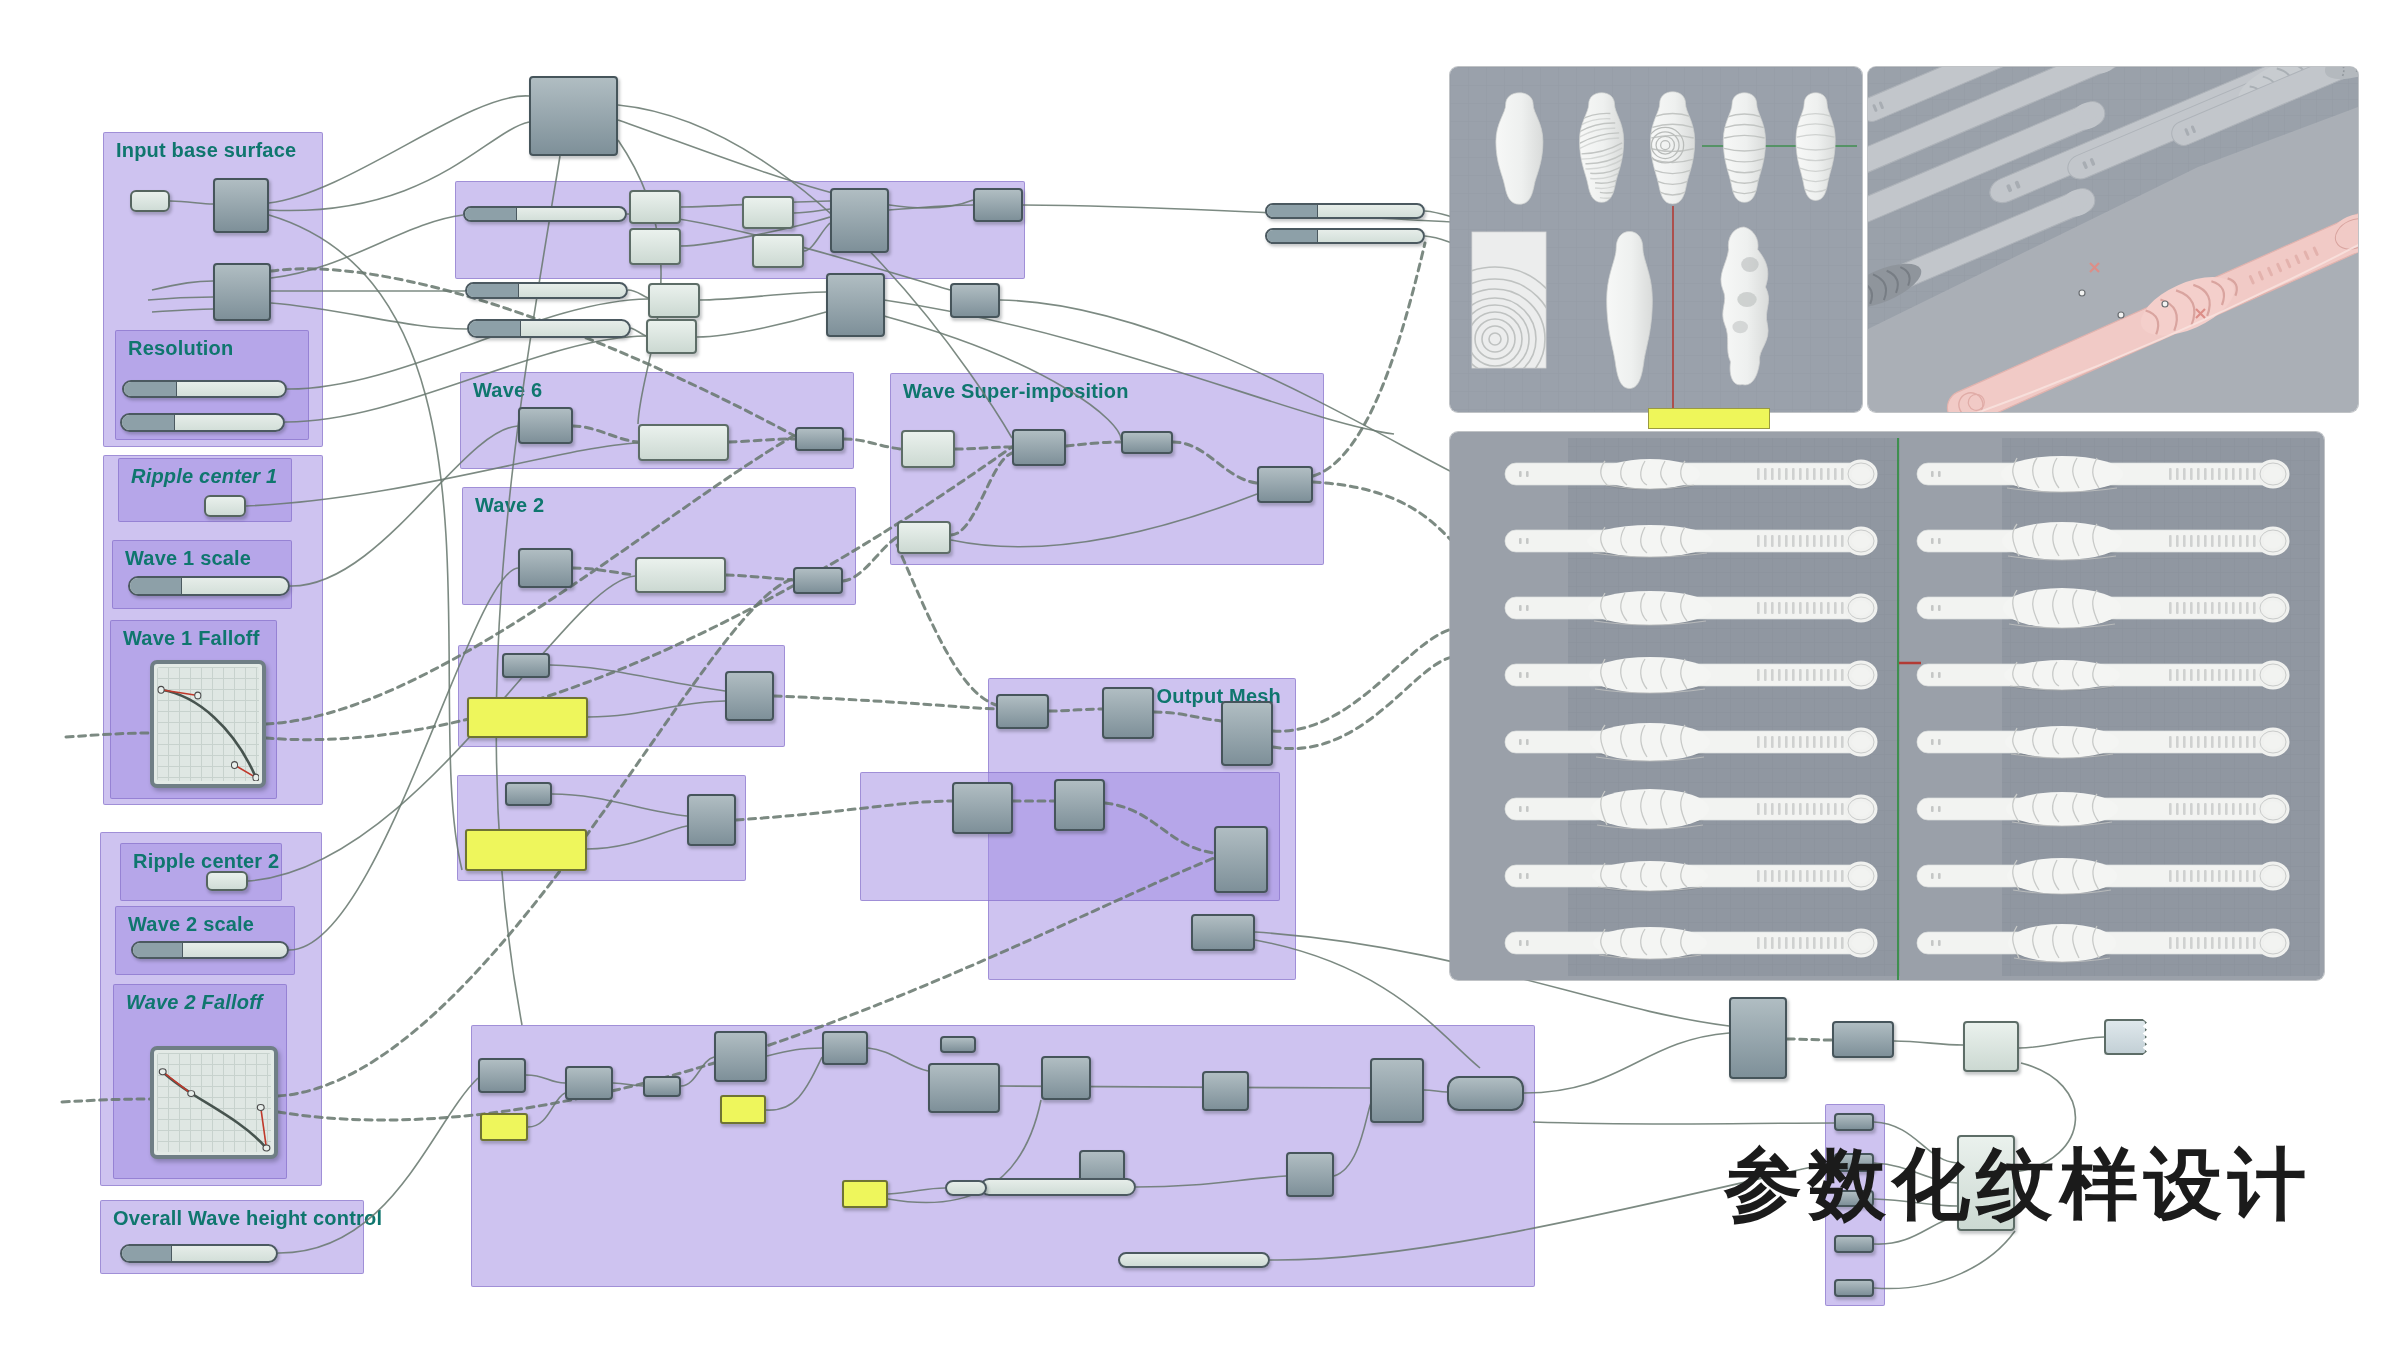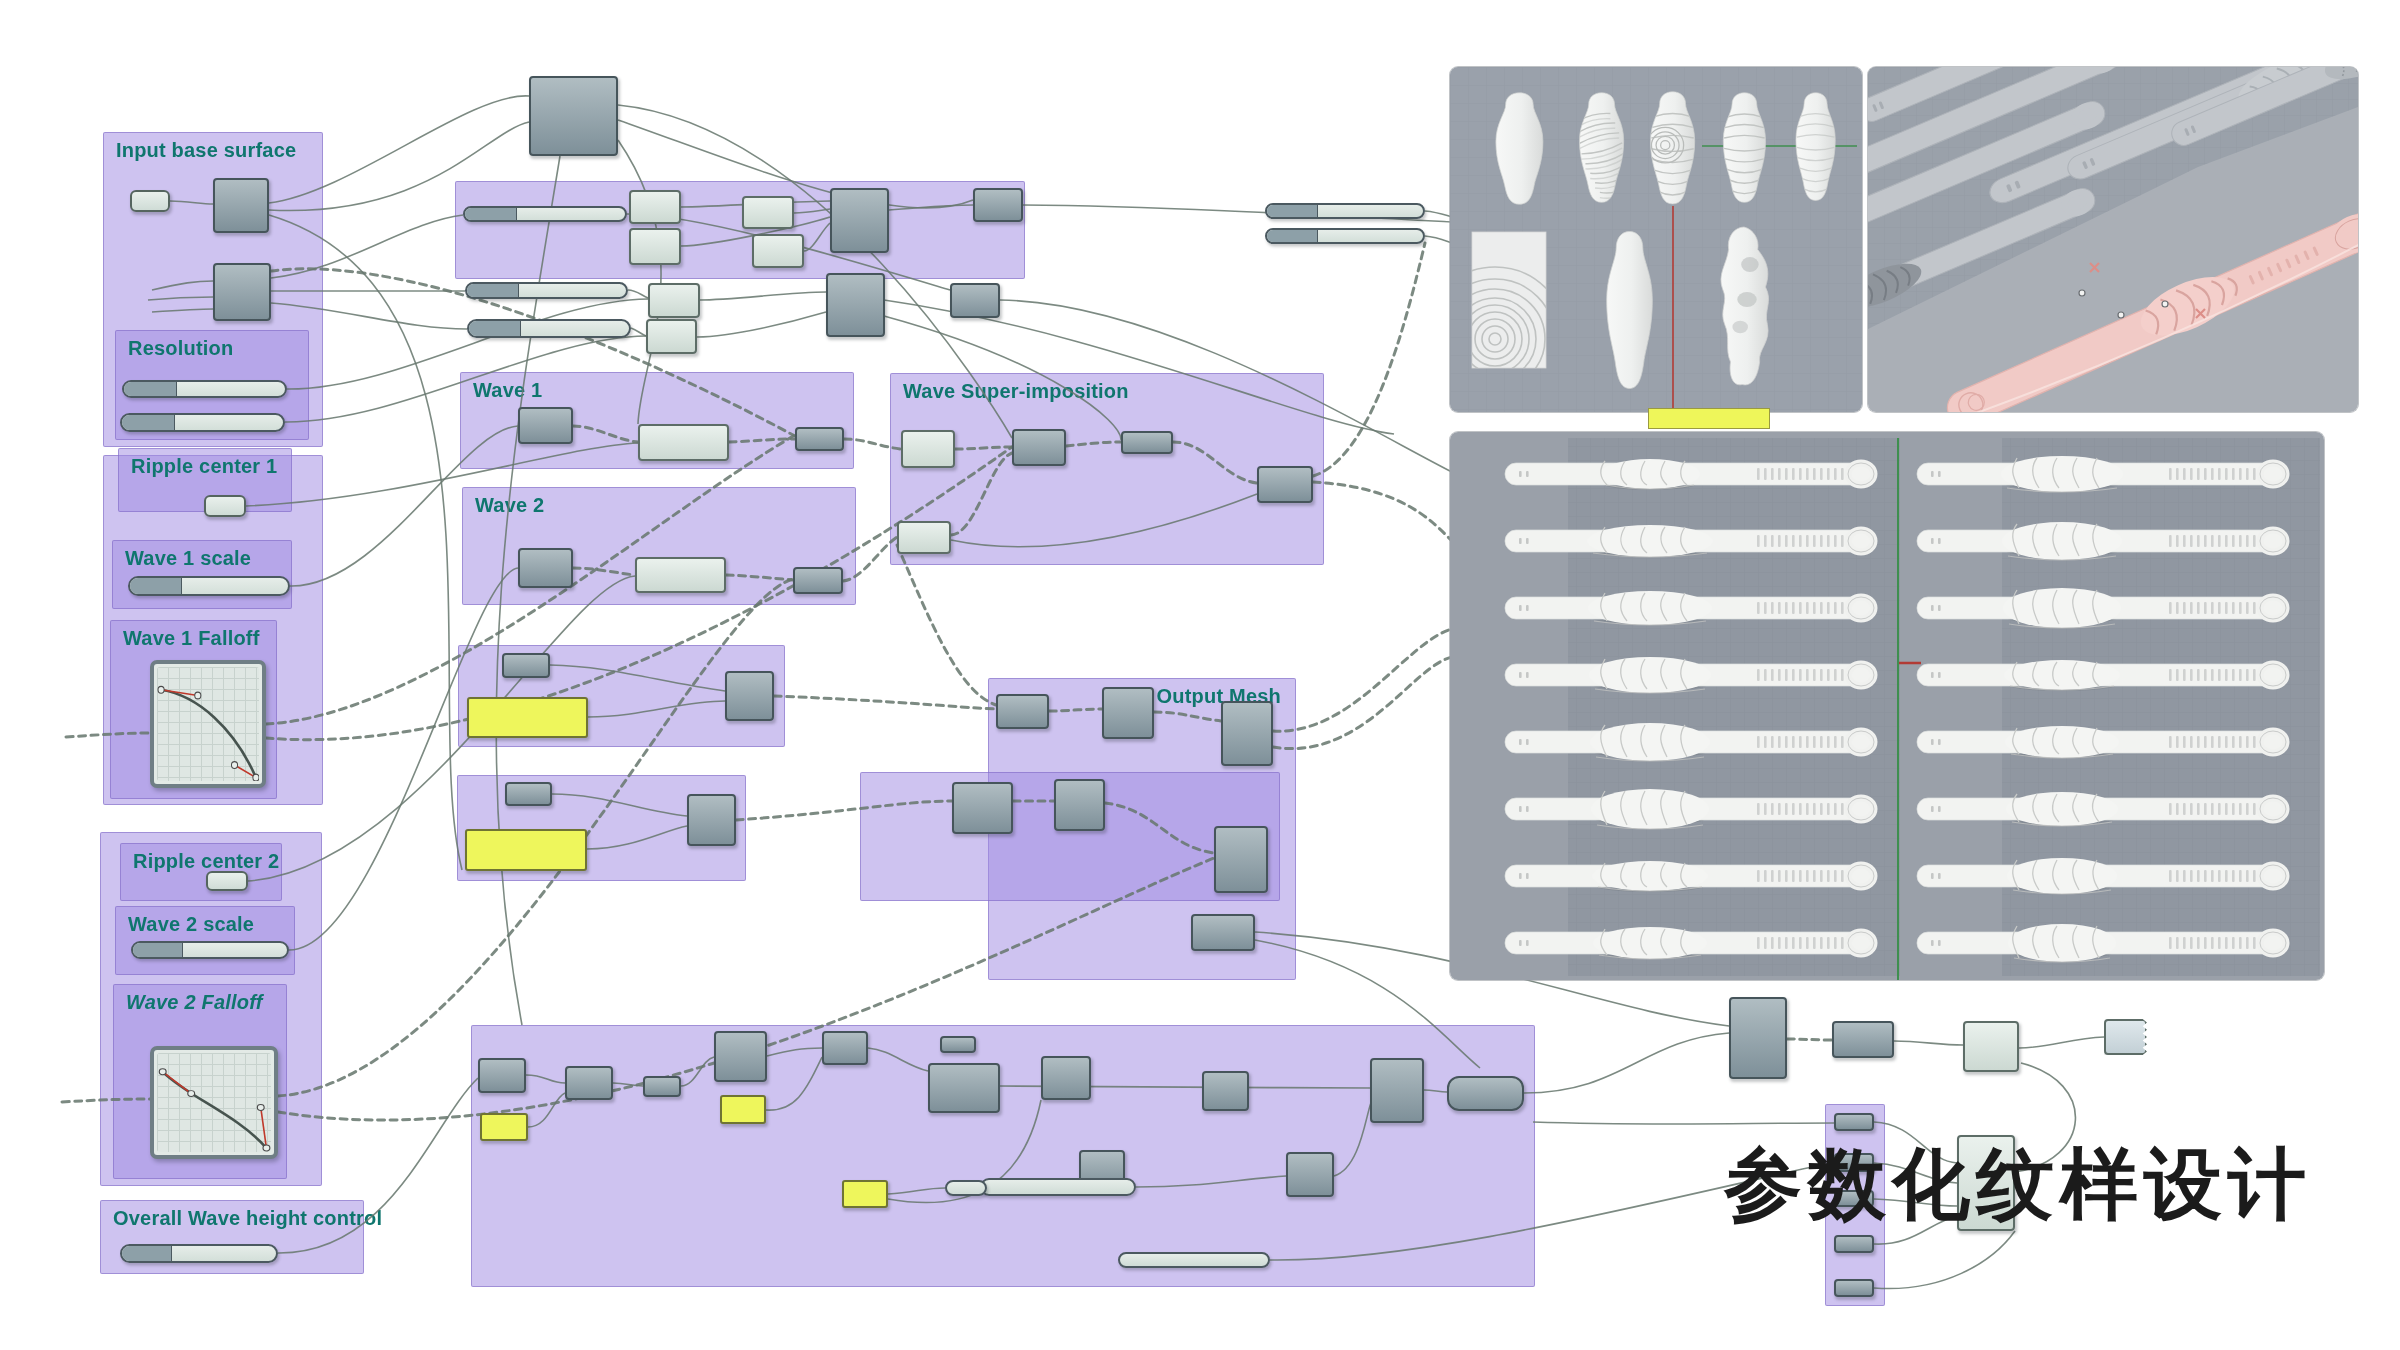--- a/index.html
+++ b/index.html
@@ -52,21 +52,21 @@
 <div id="app">
 
   <div id="groups-layer">
       <div class="group" style="left: 103px; top: 132px; width: 218px; height: 313px;">
         <span class="group-label">Input base surface</span>
       </div>
       <div class="group" style="left: 115px; top: 330px; width: 192px; height: 108px;">
         <span class="group-label">Resolution</span>
       </div>
       <div class="group" style="left: 103px; top: 455px; width: 218px; height: 348px;"></div>
-      <div class="group" style="left: 118px; top: 448px; width: 172px; height: 62px;">
+      <div class="group" style="left: 118px; top: 458px; width: 172px; height: 62px; font-style: italic;">
         <span class="group-label">Ripple center 1</span>
       </div>
       <div class="group" style="left: 112px; top: 540px; width: 178px; height: 67px;">
         <span class="group-label">Wave 1 scale</span>
       </div>
       <div class="group" style="left: 110px; top: 620px; width: 165px; height: 177px;">
         <span class="group-label">Wave 1 Falloff</span>
       </div>
       <div class="group" style="left: 100px; top: 832px; width: 220px; height: 352px;"></div>
       <div class="group" style="left: 120px; top: 843px; width: 160px; height: 56px;">
@@ -76,21 +76,21 @@
         <span class="group-label">Wave 2 scale</span>
       </div>
       <div class="group" style="left: 113px; top: 984px; width: 172px; height: 193px; font-style: italic;">
         <span class="group-label">Wave 2 Falloff</span>
       </div>
       <div class="group" style="left: 100px; top: 1200px; width: 262px; height: 72px;">
         <span class="group-label">Overall Wave height control</span>
       </div>
       <div class="group" style="left: 455px; top: 181px; width: 568px; height: 96px;"></div>
       <div class="group" style="left: 460px; top: 372px; width: 392px; height: 95px;">
-        <span class="group-label">Wave 1</span>
+        <span class="group-label">Wave 6</span>
       </div>
       <div class="group" style="left: 462px; top: 487px; width: 392px; height: 116px;">
         <span class="group-label">Wave 2</span>
       </div>
       <div class="group" style="left: 890px; top: 373px; width: 432px; height: 190px;">
         <span class="group-label">Wave Super-imposition</span>
       </div>
       <div class="group" style="left: 458px; top: 645px; width: 325px; height: 100px;"></div>
       <div class="group" style="left: 457px; top: 775px; width: 287px; height: 104px;"></div>
       <div class="group" style="left: 988px; top: 658px; width: 306px; height: 300px; margin-top: 20px;">

